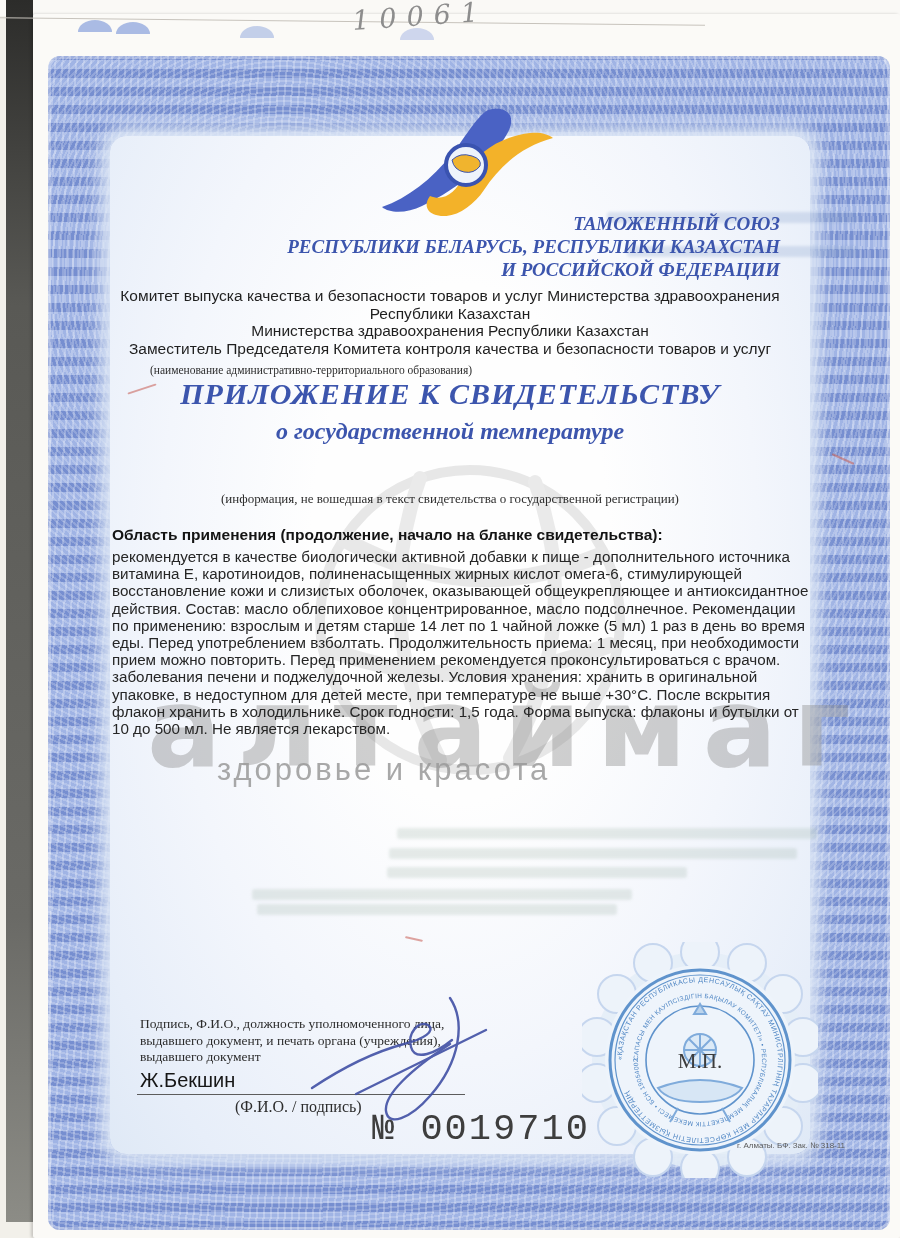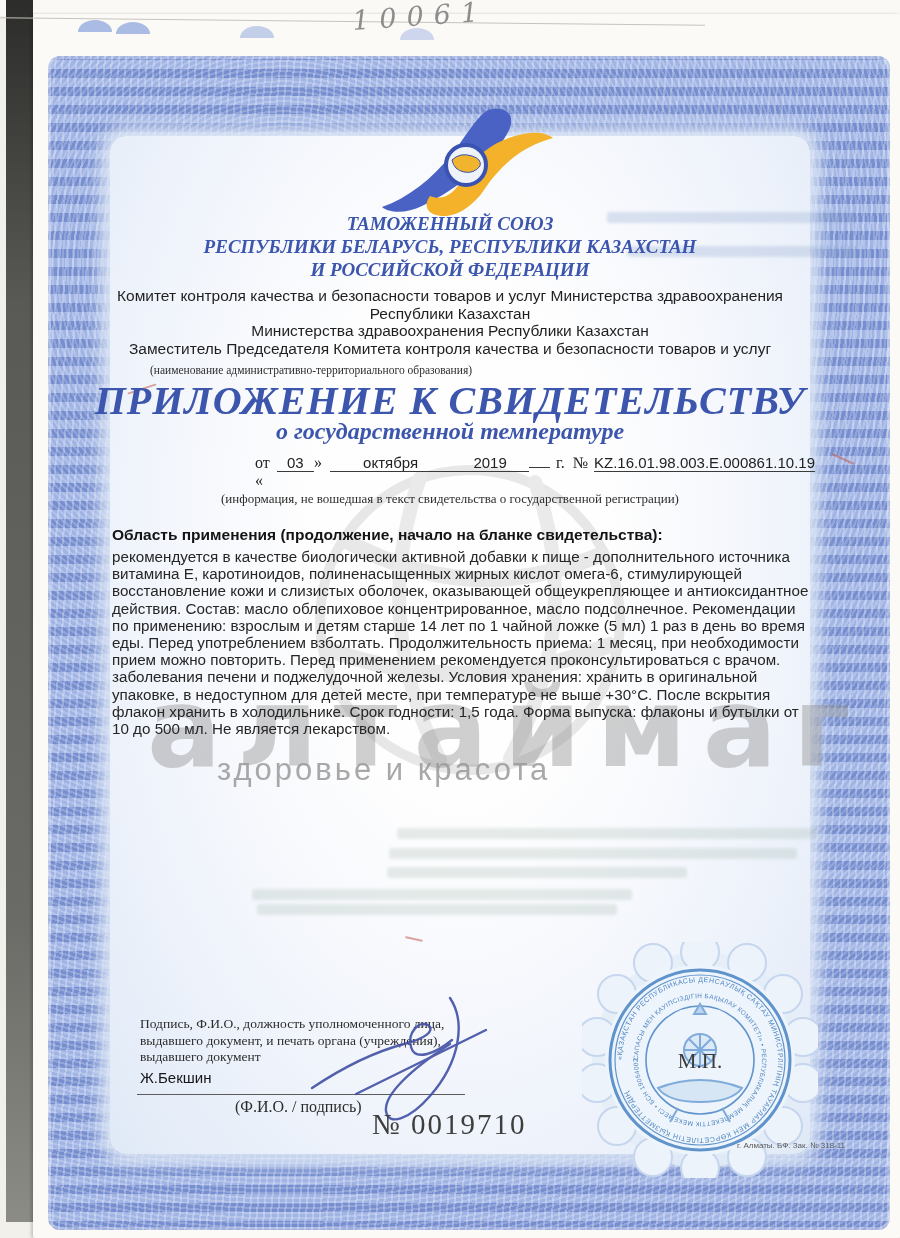--- a/index.html
+++ b/index.html
@@ -31,41 +31,41 @@
   .wm-layer{left:7px;top:0;width:723px;height:1238px;z-index:2;}
   .content{left:0;top:0;width:900px;height:1238px;z-index:3;}
 
   
   .wm-brand{left:140px;top:664px;width:760px;font-size:110px;font-weight:bold;color:#8f8f8f;opacity:.42;letter-spacing:16px;font-family:"DejaVu Sans",sans-serif;}
   .wm-tagline{left:210px;top:752px;width:500px;text-align:left;font-size:31px;color:#9a9a9a;opacity:.85;letter-spacing:3px;}
   .ghost{position:absolute;height:11px;border-radius:3px;background:#94ab9e;opacity:.22;filter:blur(1.6px);}
   .ghost.blue{background:#8aa3ce;opacity:.28;}
 
   
-  .union{left:120px;top:212px;width:660px;text-align:center;color:#3c55ad;font-family:"Liberation Serif",serif;font-style:italic;font-weight:bold;font-size:19px;line-height:23px;}
+  .union{left:120px;top:212px;width:660px;text-align:right;color:#3c55ad;font-family:"Liberation Serif",serif;font-style:italic;font-weight:bold;font-size:19px;line-height:23px;}
   .authority{left:95px;top:287px;width:710px;text-align:center;color:#1f1f1f;font-size:15.5px;line-height:17.6px;}
   .small-caption{left:150px;top:364px;width:600px;text-align:left;font-family:"Liberation Serif",serif;font-size:11.5px;color:#2d2d2d;}
-  .doc-title{left:80px;top:377px;width:740px;text-align:center;color:#3c55ad;font-family:"Liberation Serif",serif;font-style:italic;font-weight:bold;font-size:40px;letter-spacing:1px;}
+  .doc-title{left:80px;top:377px;width:740px;text-align:center;color:#3c55ad;font-family:"Liberation Serif",serif;font-style:italic;font-weight:bold;font-size:30px;letter-spacing:1px;}
   .doc-subtitle{left:80px;top:418px;width:740px;text-align:center;color:#3c55ad;font-family:"Liberation Serif",serif;font-style:italic;font-weight:bold;font-size:24px;}
 
   
   .date-row{left:255px;top:454px;width:560px;display:flex;align-items:baseline;font-family:"Liberation Serif",serif;font-size:16px;color:#222;}
   .u{display:inline-block;border-bottom:1px solid #3a3a3a;text-align:center;font-family:"Liberation Sans",sans-serif;font-size:15px;}
   .info-caption{left:100px;top:491px;width:700px;text-align:center;font-family:"Liberation Serif",serif;font-size:13px;color:#2d2d2d;}
 
   
   .body-heading{left:112px;top:526px;width:700px;font-weight:bold;font-size:15.5px;color:#141414;}
   .body-lines{left:112px;top:548px;width:708px;font-size:15.2px;line-height:17.2px;color:#262626;}
 
   
   .sig-note{left:140px;top:1016px;width:350px;font-family:"Liberation Serif",serif;font-size:13.5px;line-height:16.5px;color:#2c2c2c;}
-  .sig-name{left:140px;top:1069px;font-size:15px;color:#161616;}
+  .sig-name{left:140px;top:1069px;font-size:20px;color:#161616;}
   .sig-line{left:137px;top:1094px;width:328px;height:1px;background:#5c5c5c;}
   .sig-caption{left:235px;top:1098px;font-family:"Liberation Serif",serif;font-size:16px;color:#2c2c2c;}
-  .blank-number{left:372px;top:1108px;font-family:Liberation Serif, serif;font-size:29px;letter-spacing:2px;color:#3e3e3e;}
+  .blank-number{left:372px;top:1108px;font-family:Liberation Mono, monospace;font-size:37px;letter-spacing:2px;color:#3e3e3e;}
   .print-note{left:737px;top:1141px;font-size:8px;color:#5a5a5a;}
 </style>
 </head>
 <body>
 
 <div class="abs top-sheet"></div>
 <div class="abs scanner-strip"></div>
 <div class="abs sheet"></div>
 <div class="abs sheet-edge-line"></div>
 <div class="abs pencil-number">10061</div>
@@ -112,41 +112,30 @@
     <path d="M92,52 q8,-8 20,-4 q10,3 8,10 q-6,8 -16,6 q-10,-2 -12,-12 Z" fill="#f0b42e" stroke="#3a53b0" stroke-width="1"></path>
   </svg>
 
   <div class="abs union">
     <div>ТАМОЖЕННЫЙ СОЮЗ</div>
     <div>РЕСПУБЛИКИ БЕЛАРУСЬ, РЕСПУБЛИКИ КАЗАХСТАН</div>
     <div>И РОССИЙСКОЙ ФЕДЕРАЦИИ</div>
   </div>
 
   <div class="abs authority">
-    <div>Комитет контроля качества и безопасности товаров и услуг Министерства здравоохранения</div>
+    <div>Комитет выпуска качества и безопасности товаров и услуг Министерства здравоохранения</div>
     <div>Республики Казахстан</div>
     <div>Министерства здравоохранения Республики Казахстан</div>
     <div>Заместитель Председателя Комитета контроля качества и безопасности товаров и услуг</div>
   </div>
   <div class="abs small-caption">(наименование административно-территориального образования)</div>
 
   <div class="abs doc-title">ПРИЛОЖЕНИЕ К СВИДЕТЕЛЬСТВУ</div>
   <div class="abs doc-subtitle">о государственной температуре</div>
 
-  <div class="abs date-row">
-    <span>от «</span>
-    <span class="u" style="width:46px;">03</span>
-    <span>»</span>
-    <span class="u" style="width:150px;margin-left:8px;">октября</span>
-    <span class="u" style="width:96px;">2019</span>
-    <span class="u" style="width:26px;"></span>
-    <span style="margin-left:6px;">г.</span>
-    <span style="margin-left:8px;">№</span>
-    <span class="u" style="width:242px;margin-left:6px;">KZ.16.01.98.003.E.000861.10.19</span>
-  </div>
   <div class="abs info-caption">(информация, не вошедшая в текст свидетельства о государственной регистрации)</div>
 
   <div class="abs body-heading">Область применения (продолжение, начало на бланке свидетельства):</div>
   <div class="abs body-lines">
     <div>рекомендуется в качестве биологически активной добавки к пище - дополнительного источника</div>
     <div>витамина Е, каротиноидов, полиненасыщенных жирных кислот омега-6, стимулирующей</div>
     <div>восстановление кожи и слизистых оболочек, оказывающей общеукрепляющее и антиоксидантное</div>
     <div>действия. Состав: масло облепиховое концентрированное, масло подсолнечное. Рекомендации</div>
     <div>по применению: взрослым и детям старше 14 лет по 1 чайной ложке (5 мл) 1 раз в день во время</div>
     <div>еды. Перед употреблением взболтать. Продолжительность приема: 1 месяц, при необходимости</div>

